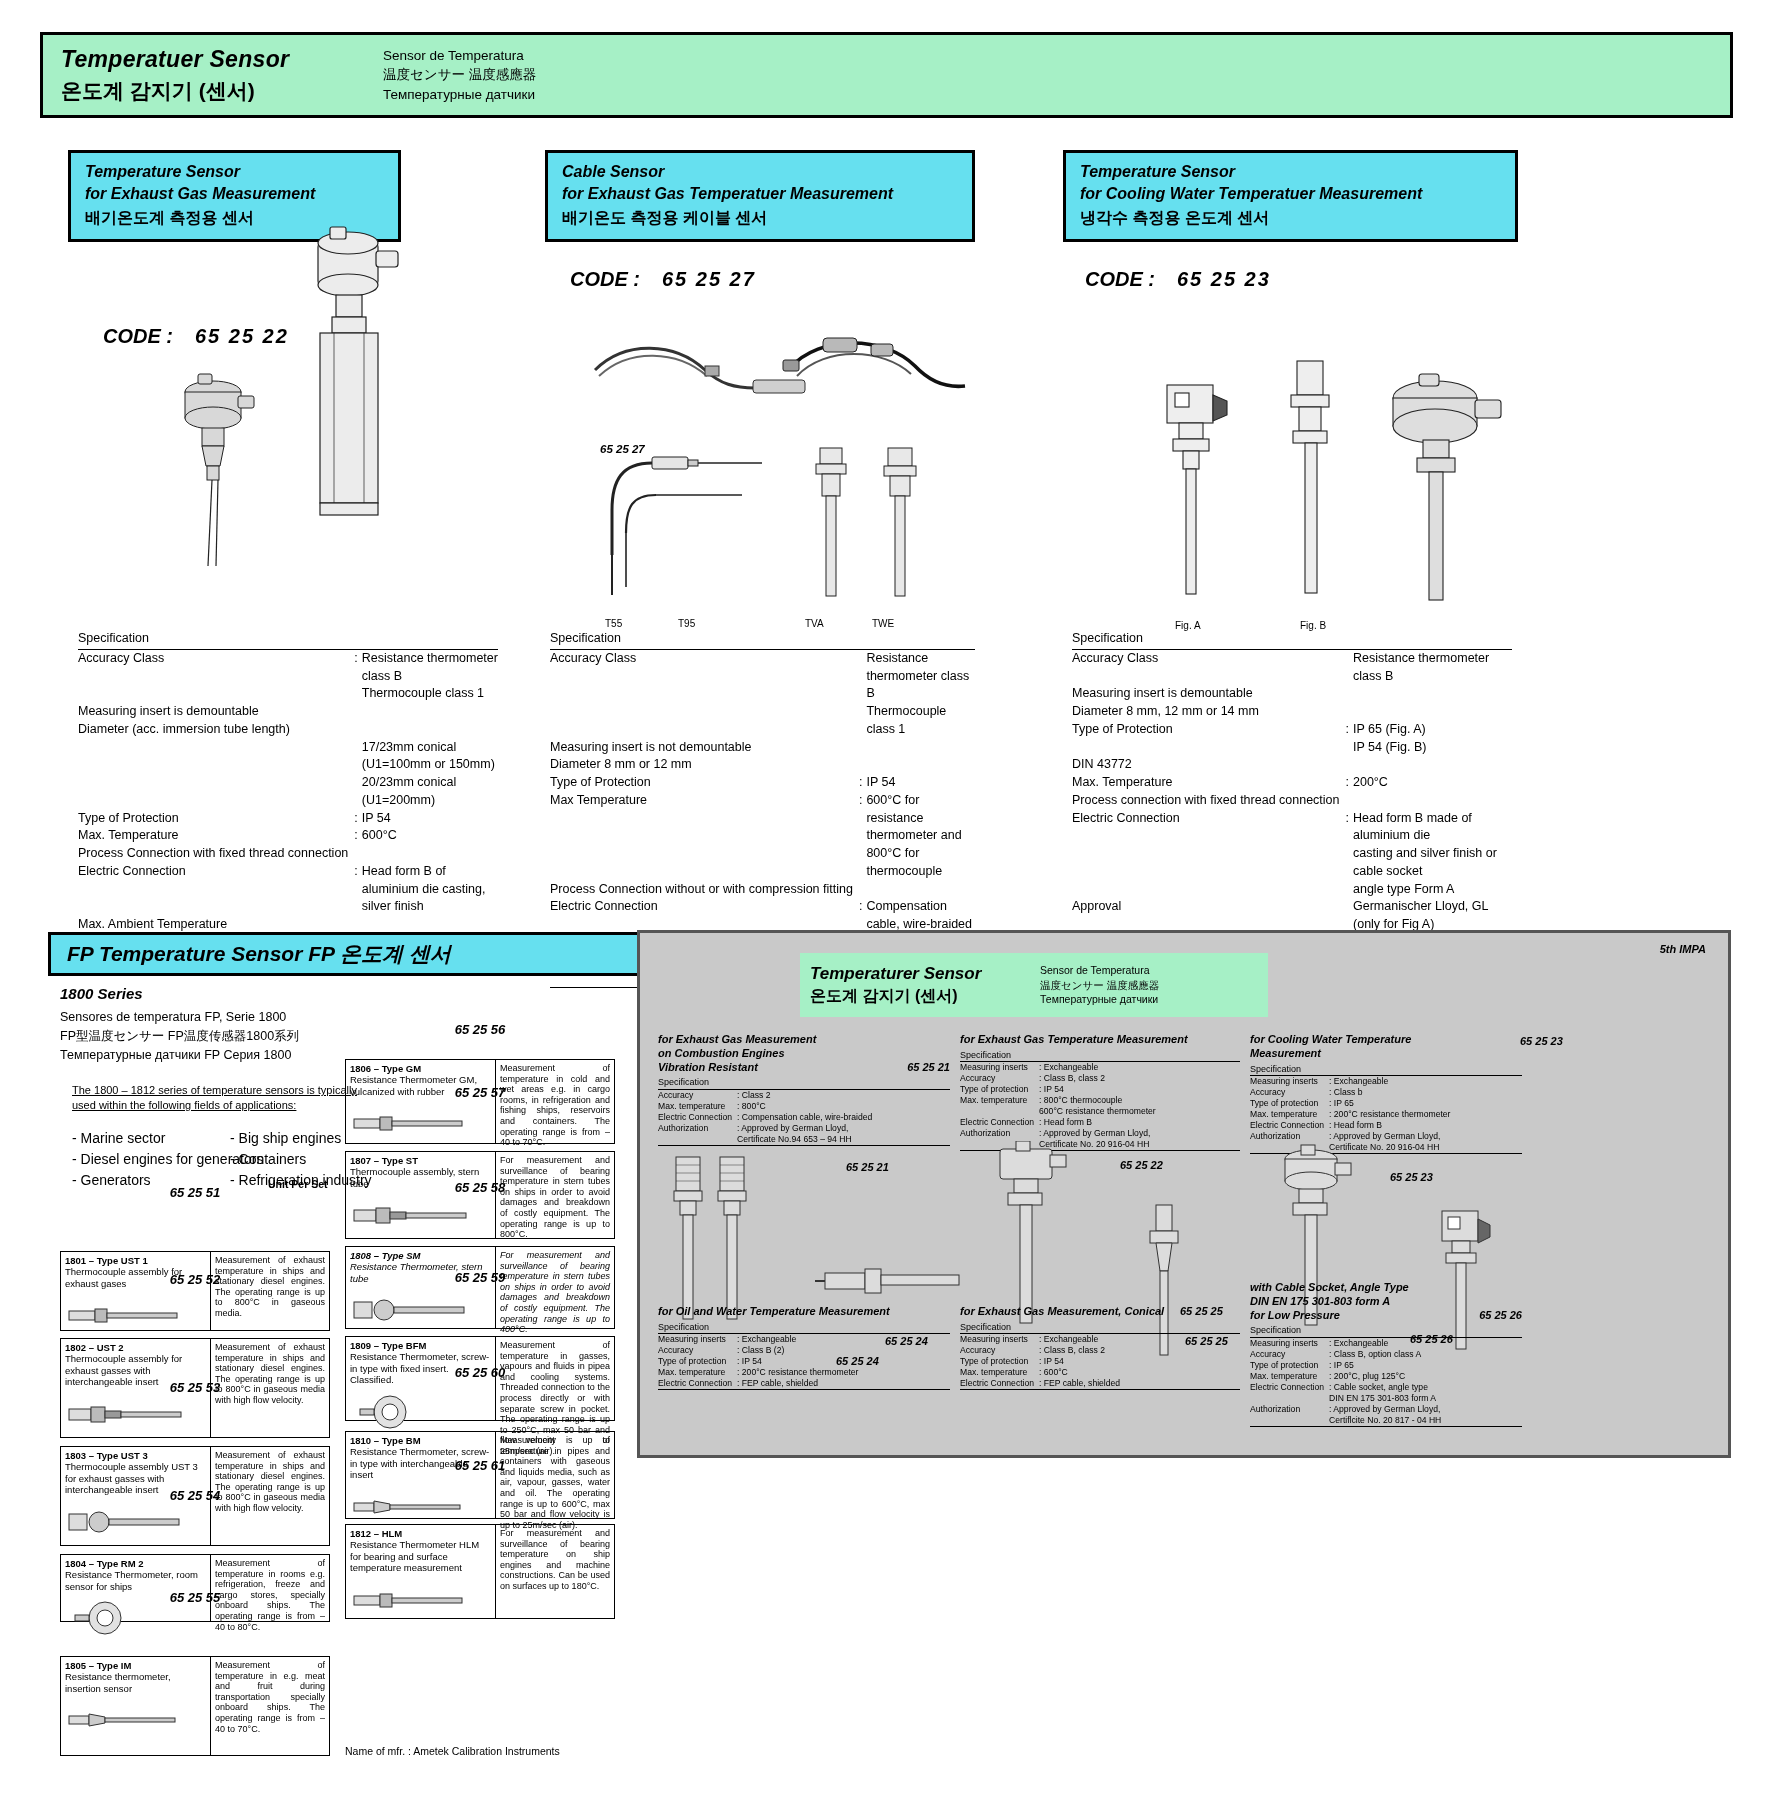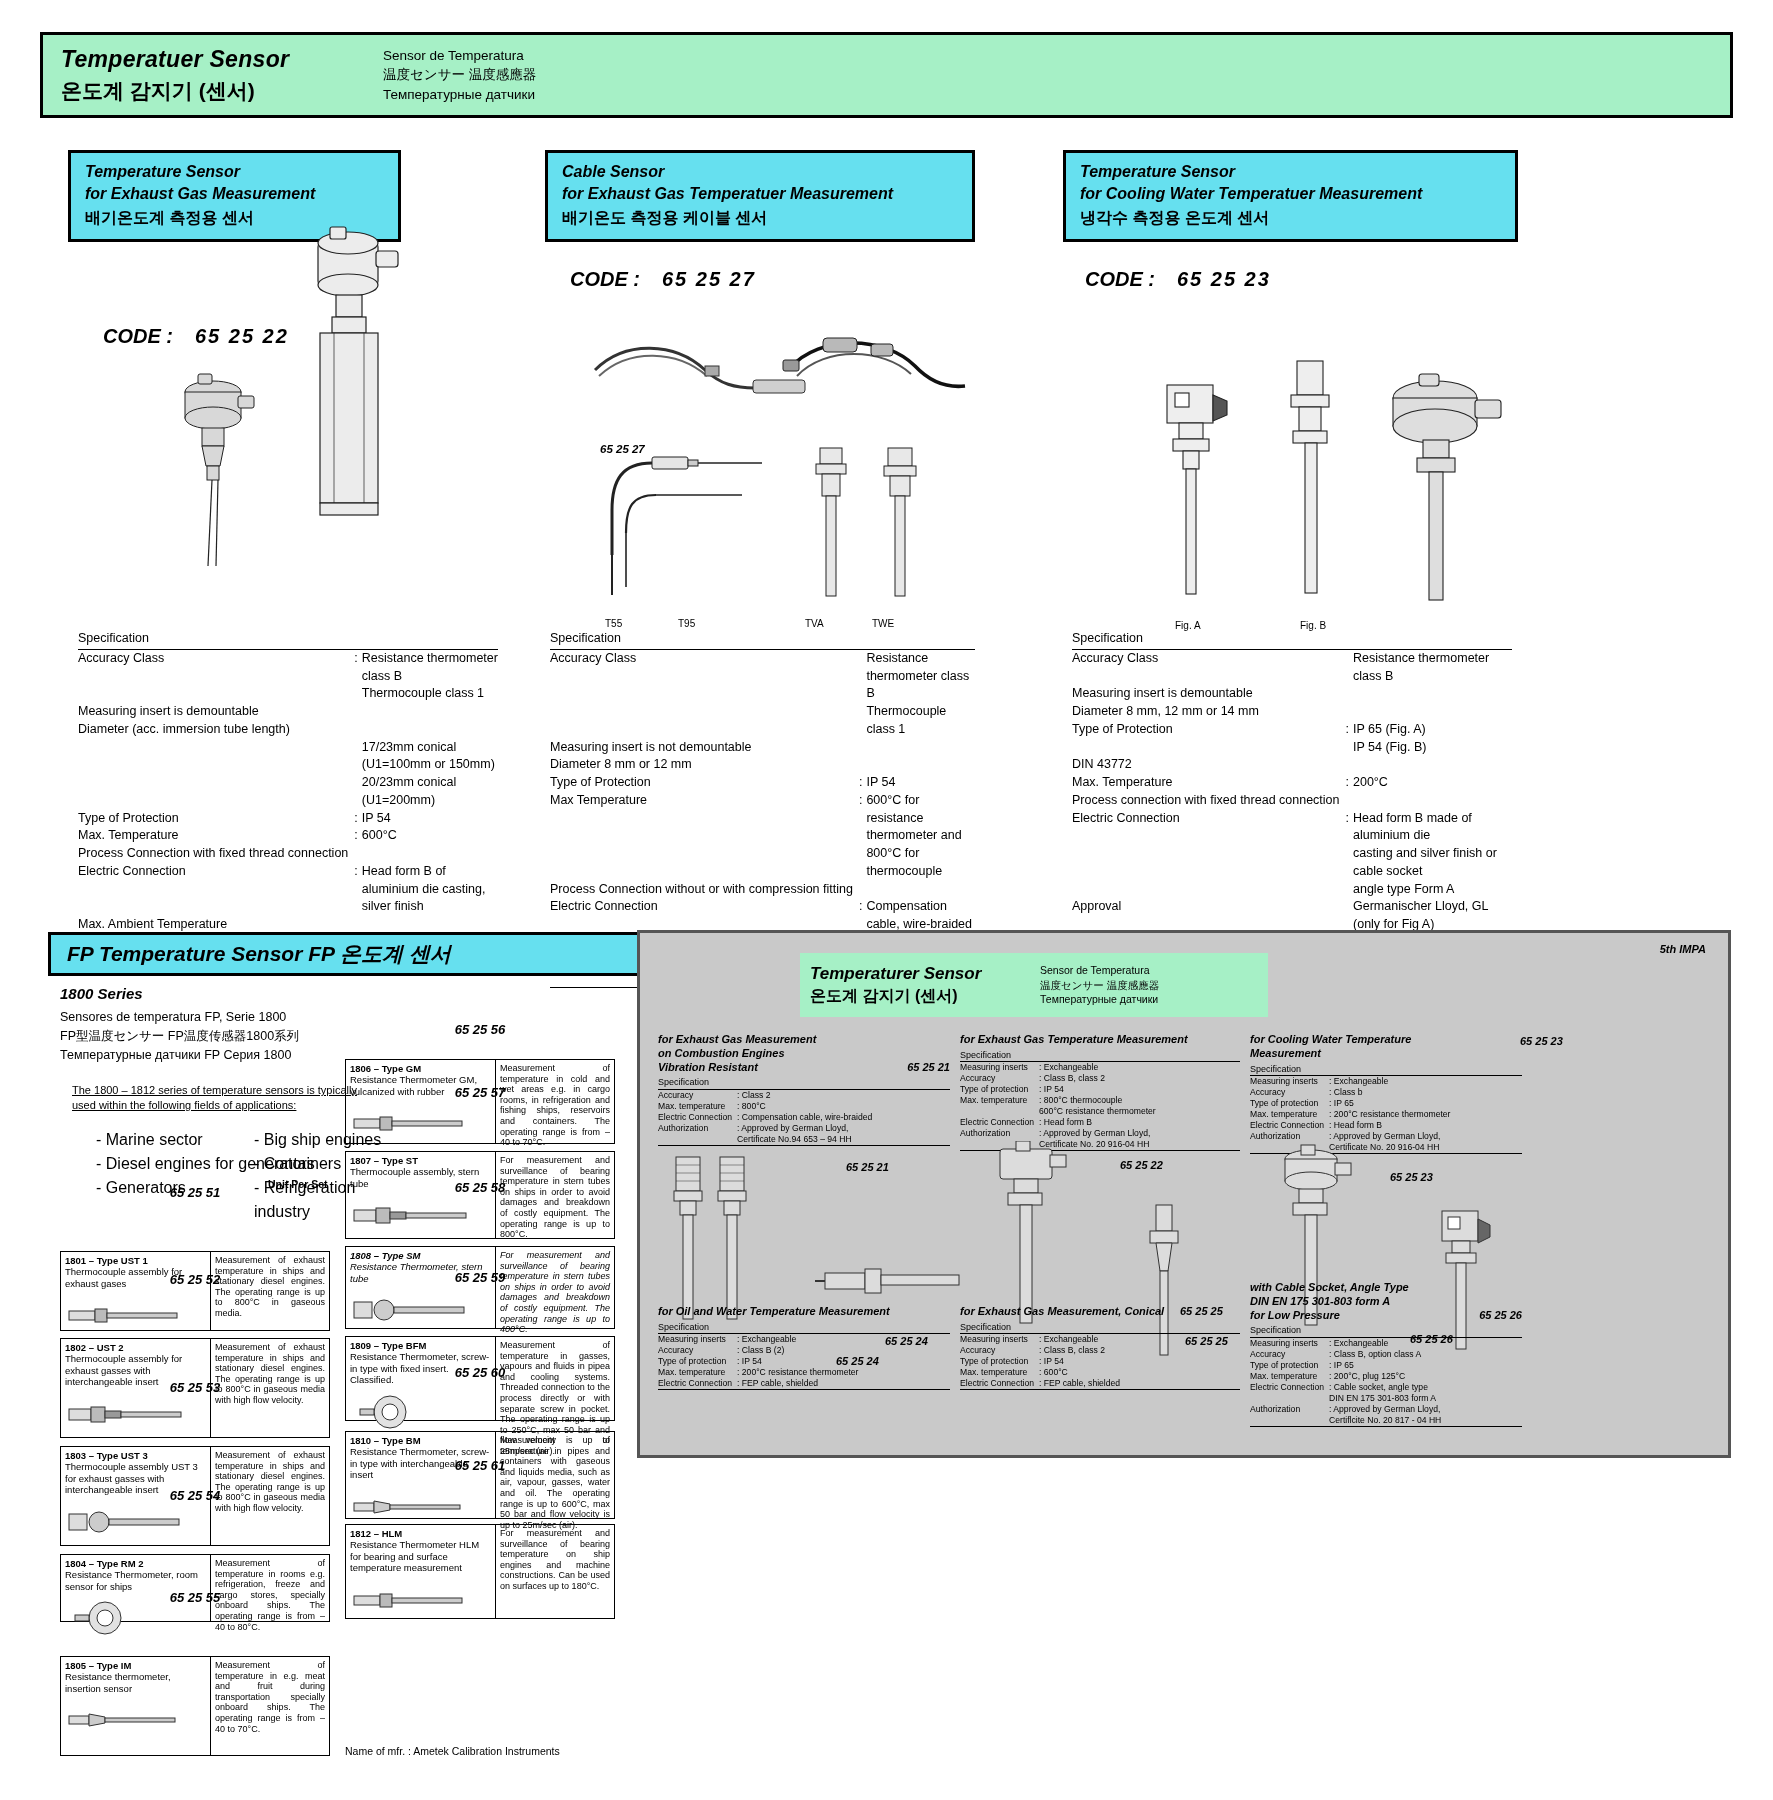--- a/index.html
+++ b/index.html
@@ -51,21 +51,21 @@
   
   .fp-hdr {
     position: absolute; left: 48px; top: 932px; width: 640px; height: 44px;
     background: #66e0ef; border: 3px solid #000;
     display:flex; align-items:center; padding-left: 16px;
     font-size: 21px; font-weight: bold; font-style: italic;
   }
   .fp-series { position:absolute; left: 60px; top: 985px; font-size: 15px; font-weight:bold; font-style: italic;}
   .fp-langs { position:absolute; left: 60px; top: 1008px; font-size: 12.5px; line-height: 1.5;}
   .fp-intro { position:absolute; left: 72px; top: 1083px; width: 305px; font-size: 11px; line-height:1.35;text-decoration:underline;}
-  .fp-apps { position:absolute; left: 72px; top: 1128px; width: 310px; font-size: 16px; line-height:1.5;margin-left:24px;}
+  .fp-apps { position:absolute; left: 72px; top: 1128px; width: 310px; font-size: 14px; line-height:1.5;}
   .fp-apps .col2 { position:absolute; left: 158px; top: 0; }
   .unit-per-set { position:absolute; left: 268px; top: 1178px; font-size: 10.5px; font-weight: bold;}
 
   
   .fp-code { position:absolute; font-size: 13px; font-weight: bold; font-style: italic; text-align:center;}
   .fp-card { position:absolute; border: 1px solid #000; margin-top: 46px; }
   .fp-card .inner { display:flex; height: 100%; }
   .fp-card .left { border-right: 1px solid #000; padding: 3px 4px; width: 56%; }
   .fp-card .right { padding: 3px 4px; width: 44%; font-size: 9px; line-height: 1.18; text-align: justify;}
   .fp-card .ttl { font-size: 9.5px; line-height: 1.2; }

